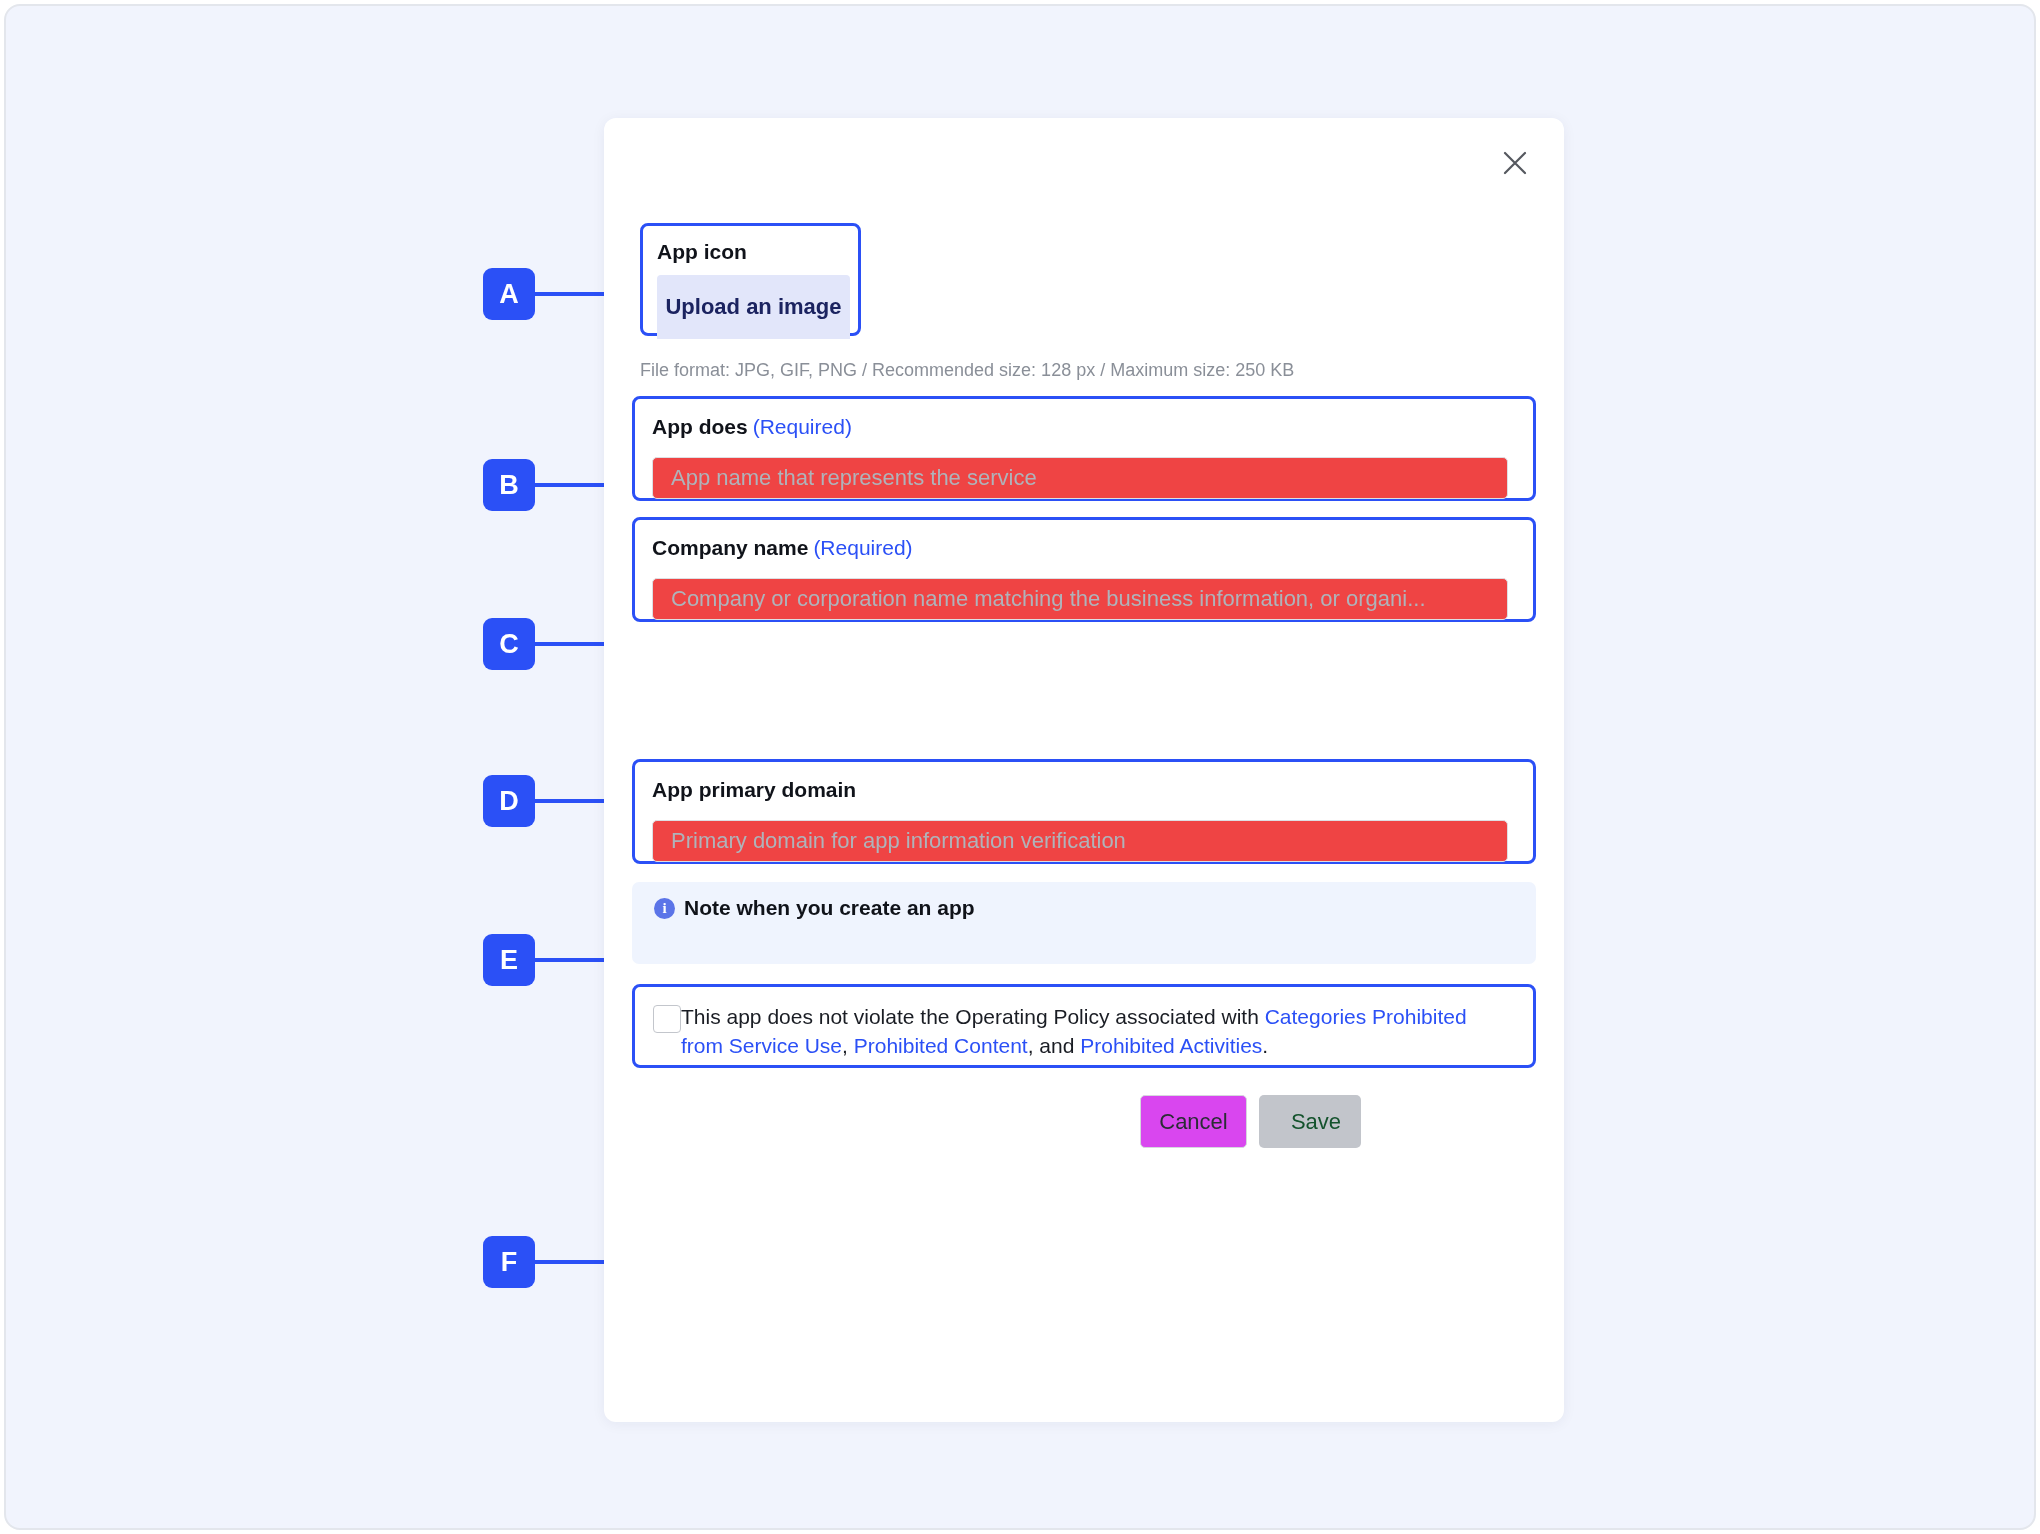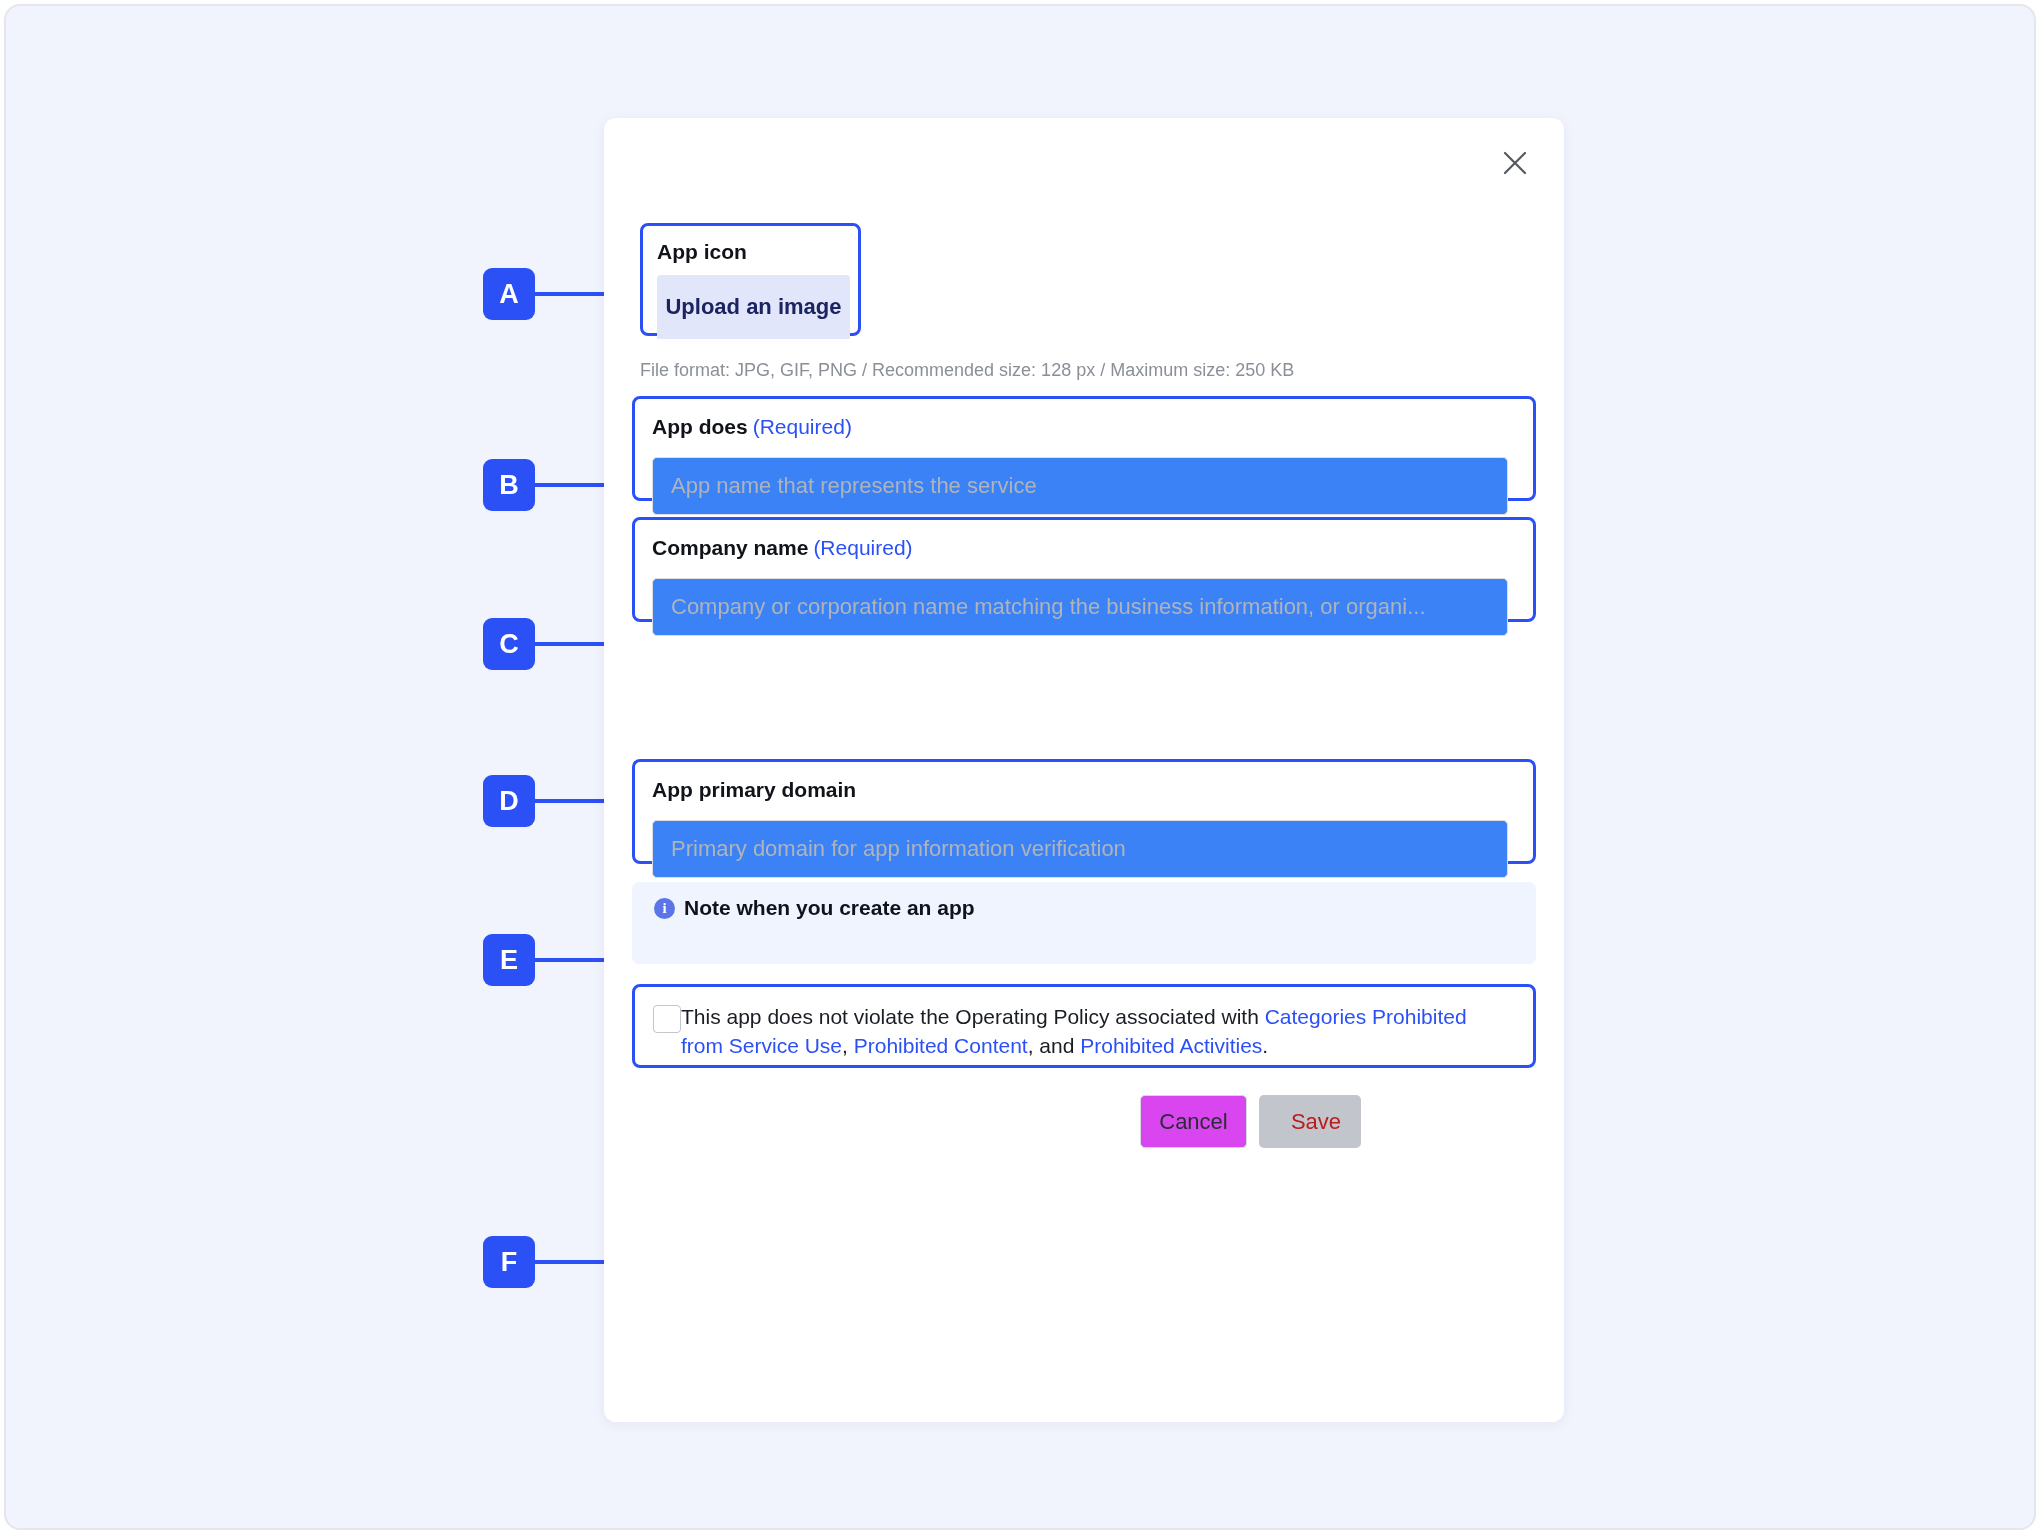--- a/index.html
+++ b/index.html
@@ -65,24 +65,24 @@
   }
   .req {
     font-size: 21px;
     font-weight: normal;
     color: #2B50F6;
     margin-left: 5px;
   }
 
   .text-input {
     width: 100%;
-    height: 58px;
+    height: 42px;
     border: 1px solid #DDDFE3;
     border-radius: 5px;
-    background: #3b82f6;
+    background: #ef4444;
     font-family: "Liberation Sans", sans-serif;
     font-size: 22px;
     color: #15181e;
     padding: 0 18px;
     outline: none;
   }
   .text-input::placeholder { color: #AFB3BA; }
 
   
   #grp-appicon {
@@ -204,21 +204,21 @@
   }
   #save-btn {
     position: absolute;
     left: 655px; top: 977px;
     width: 102px; height: 53px;
     background: #C2C5CB;
     border: none;
     border-radius: 5px;
     font-family: "Liberation Sans", sans-serif;
     font-size: 22px;
-    color: #b91c1c;
+    color: #14532d;
     cursor: default;
     padding-left: 12px;
   }
 
   
   .badge {
     position: absolute;
     width: 52px; height: 52px;
     background: #2B50F6;
     border-radius: 9px;

